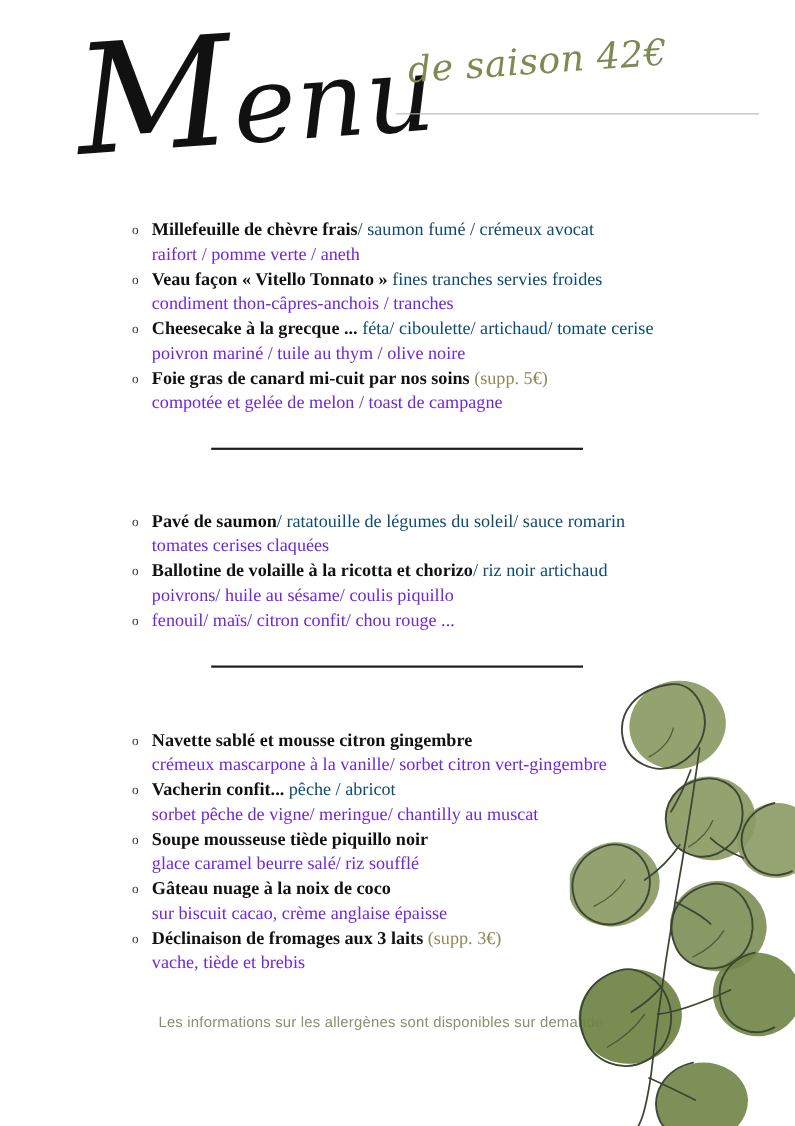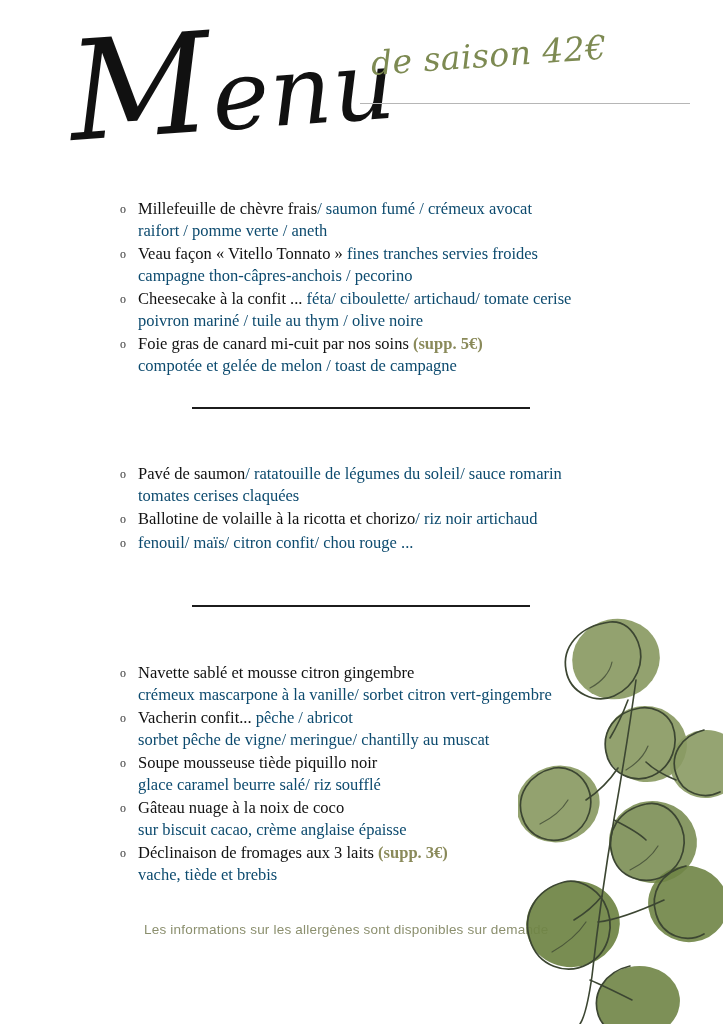--- a/index.html
+++ b/index.html
@@ -90,34 +90,34 @@
     text-align: left;
     padding-left: 2px;
     box-sizing: border-box;
   }
   .item-body {
     flex: 1 1 auto;
     font-size: 16.5px;
     line-height: 21.5px;
   }
   .dish-name {
-    font-weight: normal;
+    font-weight: bold;
     color: #111111;
   }
   .dish-desc {
     font-weight: normal;
     color: #0c4a6e;
   }
   .supp {
     color: #8a8a5a;
-    font-weight: bold;
+    font-weight: normal;
   }
   .sub-line {
     font-weight: normal;
-    color: #0c4a6e;
+    color: #6d28d9;
     font-size: 16.5px;
     line-height: 21.5px;
   }
 
   
   .separator {
     position: absolute;
     height: 2px;
     background: #1c1c1c;
   }
@@ -161,27 +161,27 @@
       <div class="bullet">o</div>
       <div class="item-body">
         <div><span class="dish-name">Millefeuille de chèvre frais</span><span class="dish-desc">/ saumon fumé / crémeux avocat</span></div>
         <div class="sub-line">raifort / pomme verte / aneth</div>
       </div>
     </div>
     <div class="menu-item">
       <div class="bullet">o</div>
       <div class="item-body">
         <div><span class="dish-name">Veau façon « Vitello Tonnato »</span><span class="dish-desc"> fines tranches servies froides</span></div>
-        <div class="sub-line">campagne thon-câpres-anchois / pecorino</div>
-      </div>
-    </div>
-    <div class="menu-item">
-      <div class="bullet">o</div>
-      <div class="item-body">
-        <div><span class="dish-name">Cheesecake à la confit ...</span><span class="dish-desc"> féta/ ciboulette/ artichaud/ tomate cerise</span></div>
+        <div class="sub-line">condiment thon-câpres-anchois / tranches</div>
+      </div>
+    </div>
+    <div class="menu-item">
+      <div class="bullet">o</div>
+      <div class="item-body">
+        <div><span class="dish-name">Cheesecake à la grecque ...</span><span class="dish-desc"> féta/ ciboulette/ artichaud/ tomate cerise</span></div>
         <div class="sub-line">poivron mariné / tuile au thym / olive noire</div>
       </div>
     </div>
     <div class="menu-item">
       <div class="bullet">o</div>
       <div class="item-body">
         <div><span class="dish-name">Foie gras de canard mi-cuit par nos soins</span> <span class="supp">(supp. 5€)</span></div>
         <div class="sub-line">compotée et gelée de melon / toast de campagne</div>
       </div>
     </div>
@@ -193,20 +193,21 @@
       <div class="bullet">o</div>
       <div class="item-body">
         <div><span class="dish-name">Pavé de saumon</span><span class="dish-desc">/ ratatouille de légumes du soleil/ sauce romarin</span></div>
         <div class="sub-line">tomates cerises claquées</div>
       </div>
     </div>
     <div class="menu-item">
       <div class="bullet">o</div>
       <div class="item-body">
         <div><span class="dish-name">Ballotine de volaille à la ricotta et chorizo</span><span class="dish-desc">/ riz noir artichaud</span></div>
+        <div class="sub-line">poivrons/ huile au sésame/ coulis piquillo</div>
       </div>
     </div>
     <div class="menu-item">
       <div class="bullet">o</div>
       <div class="item-body">
         <div class="sub-line">fenouil/ maïs/ citron confit/ chou rouge ...</div>
       </div>
     </div>
   </div>
 <div class="separator" id="separator-2"></div>

